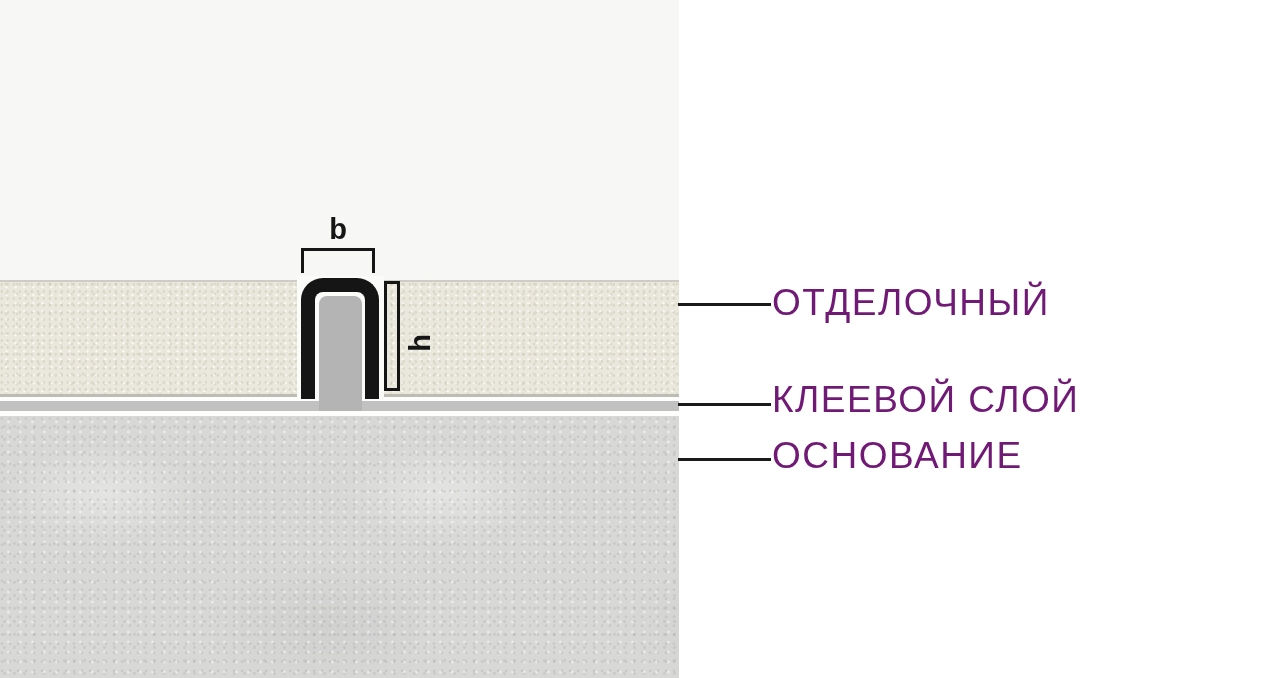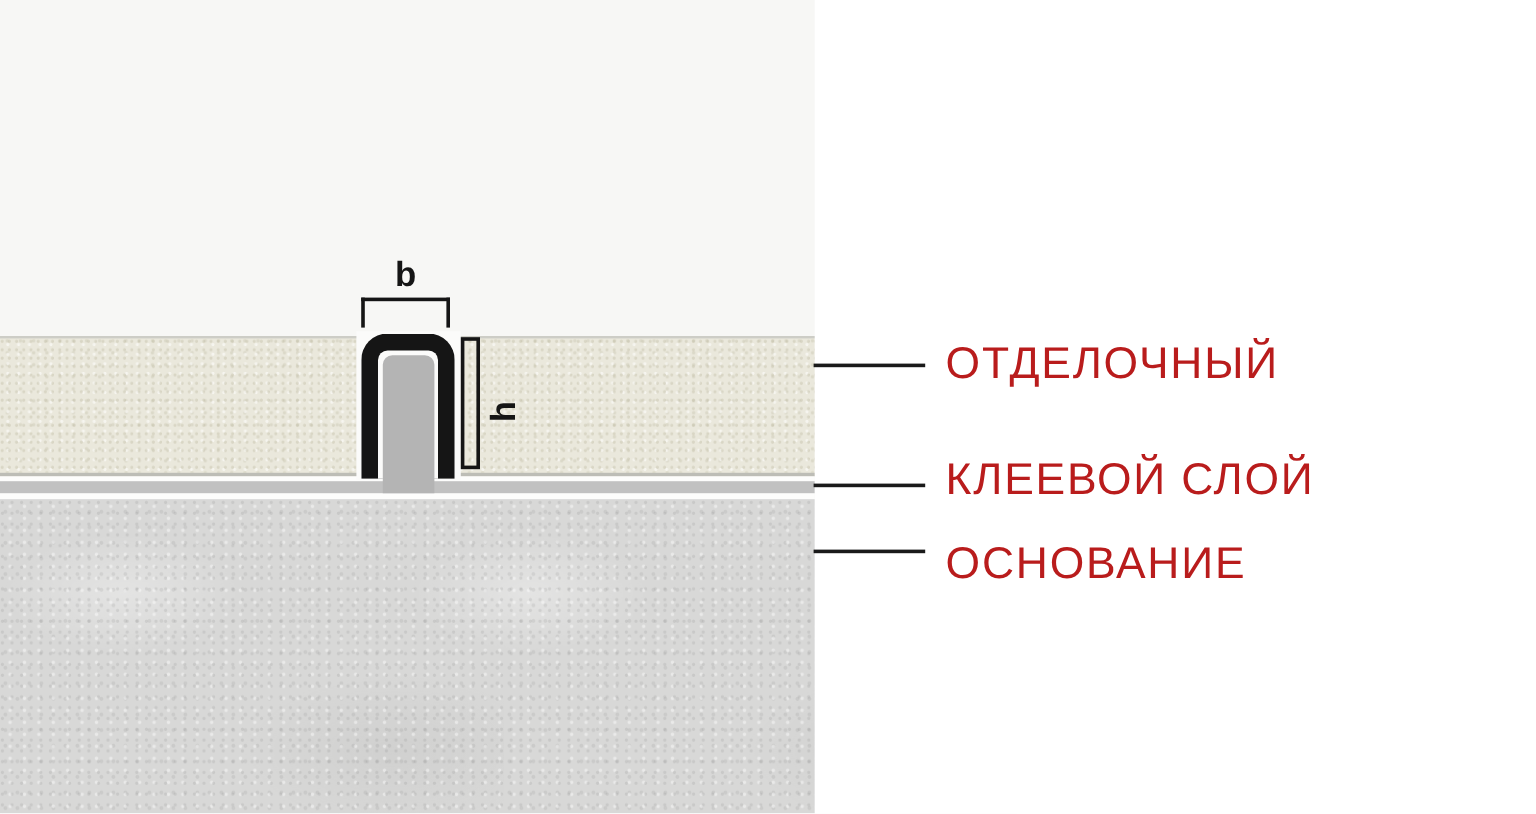--- a/index.html
+++ b/index.html
@@ -97,27 +97,27 @@
   }
   
   .callout-line{
     position:absolute;left:678px;width:93px;height:3px;background:#1a1a1a;
   }
   .callout-line.l1{top:303px;}
   .callout-line.l2{top:403px;}
   .callout-line.l3{top:458px;}
   
   .callout-label{
-    position:absolute;left:788px;
-    color:#b91c1c;font-size:37px;line-height:40px;
+    position:absolute;left:772px;
+    color:#701a75;font-size:37px;line-height:40px;
     letter-spacing:1.5px;font-weight:300;white-space:nowrap;
   }
   .callout-label.t1{top:283px;}
   .callout-label.t2{top:380px;}
-  .callout-label.t3{top:436px;margin-top:14px;}
+  .callout-label.t3{top:436px;}
 </style>
 </head>
 <body>
 
 <div class="stage">
 
   <div class="panel-left">
     <div class="layer-finish"></div>
     <div class="band-white"></div>
     <div class="layer-adhesive"></div>

